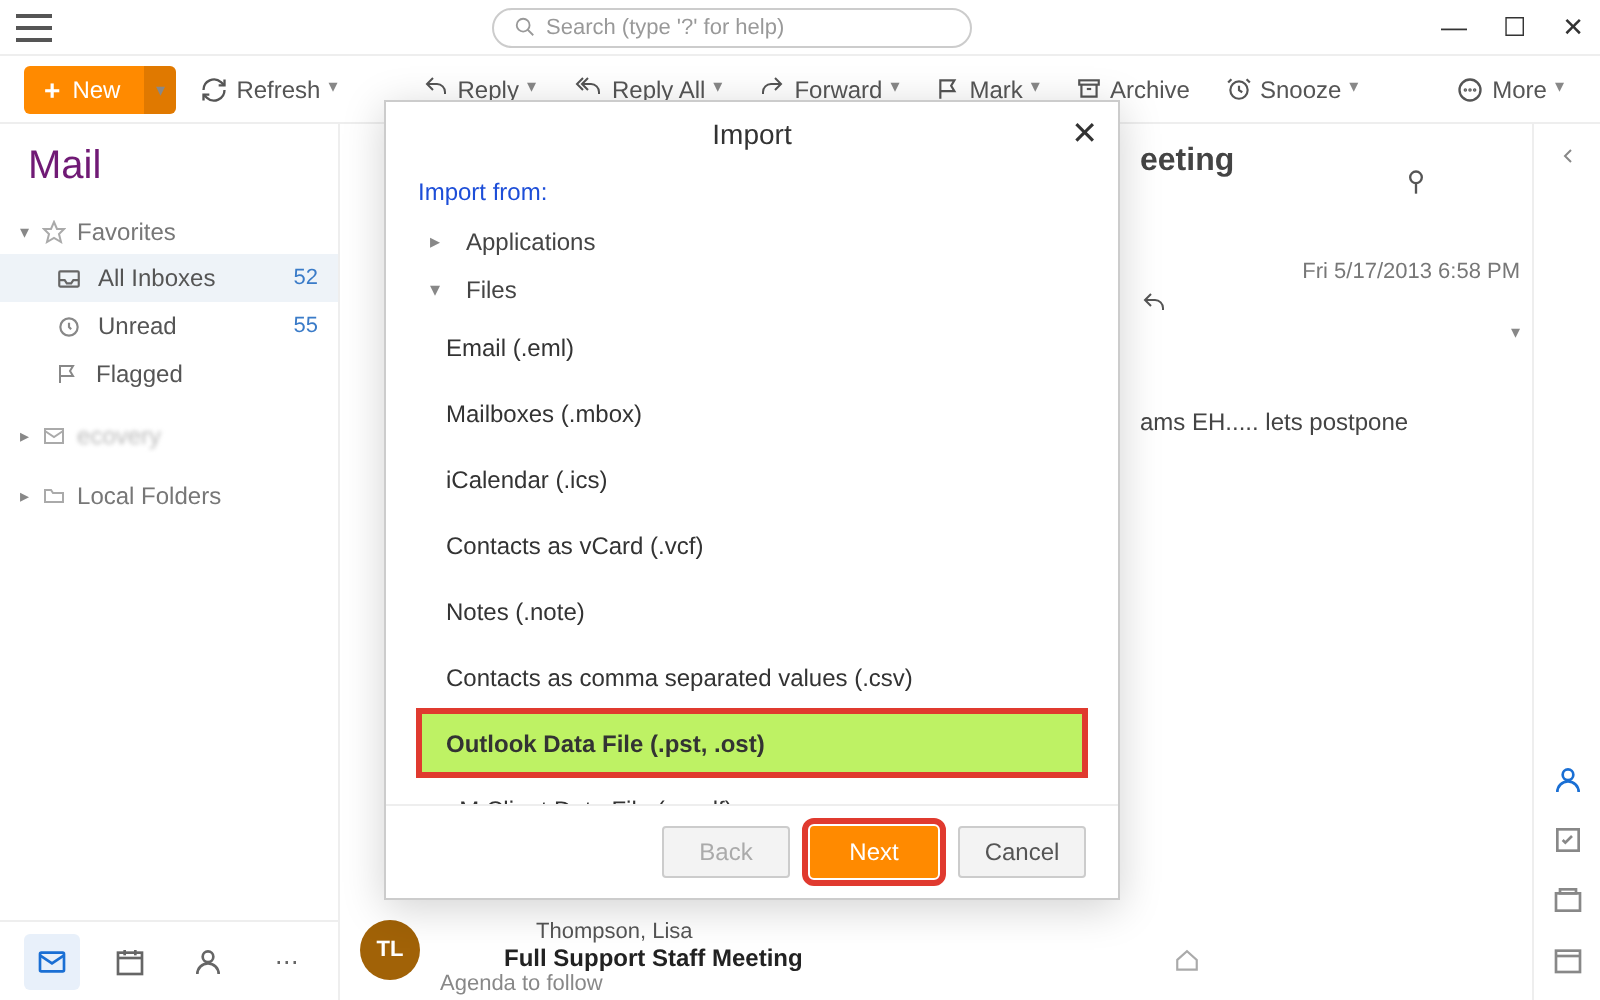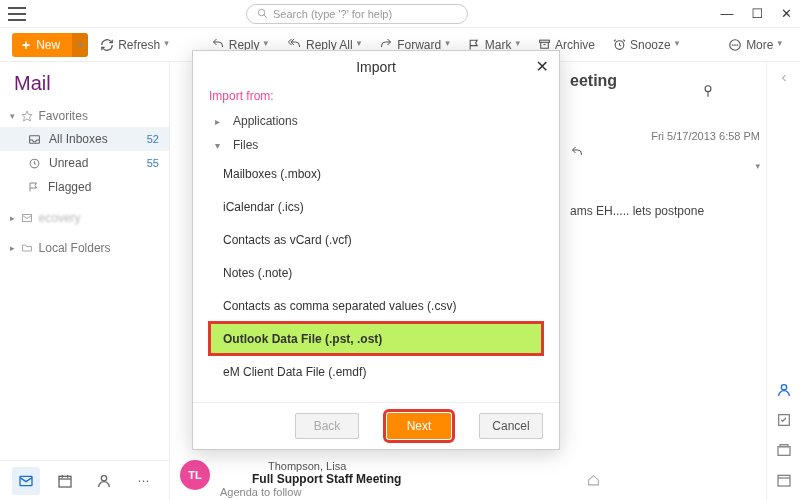--- a/index.html
+++ b/index.html
@@ -2,21 +2,21 @@
 <html><head>
 <meta charset="utf-8">
 <style>
 * { box-sizing: border-box; margin: 0; padding: 0; font-family: "Segoe UI", Arial, sans-serif; }
 body { width: 800px; height: 500px; overflow: hidden; background: #fff; font-size: 12px; color: #333; position: relative; }
 
 
 .titlebar { height: 28px; display: flex; align-items: center; padding: 0 8px; border-bottom: 1px solid #eee; }
 .hamburger { width: 18px; height: 14px; display: flex; flex-direction: column; justify-content: space-between; cursor: pointer; }
 .hamburger span { height: 2px; background: #555; }
-.searchbar { margin-left: 220px; width: 222px; height: 20px; border: 1px solid #ccc; border-radius: 10px; display: flex; align-items: center; padding: 0 10px; color: #999; font-size: 11px; }
+.searchbar { margin-left: 220px; width: 240px; height: 20px; border: 1px solid #ccc; border-radius: 10px; display: flex; align-items: center; padding: 0 10px; color: #999; font-size: 11px; }
 .searchbar svg { margin-right: 5px; }
 .wincontrols { margin-left: auto; display: flex; gap: 18px; font-size: 13px; color: #333; }
 
 
 .toolbar { height: 34px; display: flex; align-items: center; padding: 0 12px; gap: 6px; border-bottom: 1px solid #eee; }
 .newbtn { background: #ff8a00; color: #fff; border-radius: 3px; height: 24px; display: flex; align-items: center; padding: 0 10px; font-size: 12px; gap: 6px; }
 .newbtn .plus { font-size: 14px; font-weight: bold; }
 .newbtn .dd { background: rgba(0,0,0,0.12); width: 16px; height: 24px; display: flex; align-items: center; justify-content: center; margin: 0 -10px 0 6px; border-radius: 0 3px 3px 0; }
 .tbitem { display: flex; align-items: flex-start; gap: 4px; color: #555; padding: 0 6px; font-size: 12px; }
 .tbitem svg { flex-shrink: 0; }
@@ -41,47 +41,47 @@
 
 
 .mainarea { flex: 1; position: relative; }
 .msg-preview { position: absolute; right: 40px; top: 10px; width: 190px; color: #444; }
 .msg-preview .title { font-size: 16px; font-weight: 600; }
 .msg-preview .date { text-align: right; font-size: 11px; color: #777; margin-top: 40px; }
 .msg-preview .body { font-size: 12px; margin-top: 32px; color: #444; }
 .pin { position: absolute; right: 45px; top: 12px; }
 
 .listitem { position: absolute; left: 10px; bottom: 2px; display: flex; gap: 10px; align-items: flex-start; width: 420px; }
-.avatar { width: 30px; height: 30px; border-radius: 50%; background: #ec4899; color: #fff; display: flex; align-items: center; justify-content: center; font-size: 11px; font-weight: 600; }
+.avatar { width: 30px; height: 30px; border-radius: 50%; background: #a16207; color: #fff; display: flex; align-items: center; justify-content: center; font-size: 11px; font-weight: 600; }
 .listitem .txt { flex: 1; }
 .listitem .from { font-size: 11px; color: #555; margin-left: 48px; }
 .listitem .subj { font-size: 12px; font-weight: 600; color: #222; margin-left: 32px; }
 .listitem .prev { font-size: 11px; color: #888; }
 
 
 .rightrail { position: absolute; right: 0; top: 62px; bottom: 0; width: 34px; border-left: 1px solid #eee; background: #fff; display: flex; flex-direction: column; align-items: center; gap: 14px; padding-top: 10px; }
 .rightrail .ricon { color: #888; }
 .rightrail .ricon.active { color: #1a6fd4; }
 .rightrail .chev-collapse { margin-bottom: auto; }
 .rightrail-bottom { margin-top: auto; display: flex; flex-direction: column; gap: 14px; padding-bottom: 12px; align-items: center; }
 
 
 .overlay { position: absolute; inset: 0; }
 .dialog { position: absolute; left: 192px; top: 50px; width: 368px; height: 400px; background: #fff; border: 1px solid #ccc; box-shadow: 0 4px 20px rgba(0,0,0,0.18); display: flex; flex-direction: column; }
 .dlg-title { text-align: center; padding: 8px; font-size: 14px; position: relative; }
 .dlg-close { position: absolute; right: 10px; top: 6px; font-size: 16px; color: #333; cursor: pointer; }
 .dlg-body { padding: 6px 16px; flex: 1; overflow: hidden; }
-.dlg-label { font-size: 12px; color: #ec4899; margin-bottom: 6px; }
+.dlg-label { font-size: 12px; color: #1d4ed8; margin-bottom: 6px; }
 .tree { font-size: 12px; }
 .tree-row { display: flex; align-items: center; gap: 8px; padding: 5px 6px; color: #444; }
 .tree-row .arrow { width: 10px; color: #888; font-size: 10px; }
 .tree-children { }
 .opt { padding: 9px 14px; font-size: 12px; color: #333; border-top: 1px solid transparent; }
 .opt.selected { background: #bef264; outline: 3px solid #e03a2f; outline-offset: -2px; font-weight: bold; }
-.dlg-footer { padding: 10px 16px; display: flex; justify-content: flex-end; gap: 28px; border-top: 1px solid #eee; }
+.dlg-footer { padding: 10px 16px; display: flex; justify-content: flex-end; gap: 10px; border-top: 1px solid #eee; }
 .btn { min-width: 64px; height: 26px; display: flex; align-items: center; justify-content: center; font-size: 12px; border: 1px solid #ccc; background: #f3f3f3; color: #555; border-radius: 2px; }
 .btn.disabled { color: #aaa; }
 .btn.primary { background: #ff8a00; color: #fff; border-color: #ff8a00; outline: 3px solid #e03a2f; outline-offset: 1px; }
 
 svg { display: block; }
 </style>
 </head>
 <body>
 
 <div class="titlebar">
@@ -342,20 +342,21 @@
       <div class="tree">
         <div class="tree-row">
           <span class="arrow">▸</span>
           <span>Applications</span>
         </div>
         <div class="tree-row">
           <span class="arrow">▾</span>
           <span>Files</span>
         </div>
         <div class="tree-children">
+          <div class="opt">Email (.eml)</div>
           <div class="opt">Mailboxes (.mbox)</div>
           <div class="opt">iCalendar (.ics)</div>
           <div class="opt">Contacts as vCard (.vcf)</div>
           <div class="opt">Notes (.note)</div>
           <div class="opt">Contacts as comma separated values (.csv)</div>
           <div class="opt selected">Outlook Data File (.pst, .ost)</div>
           <div class="opt">eM Client Data File (.emdf)</div>
 
         </div>
       </div>

